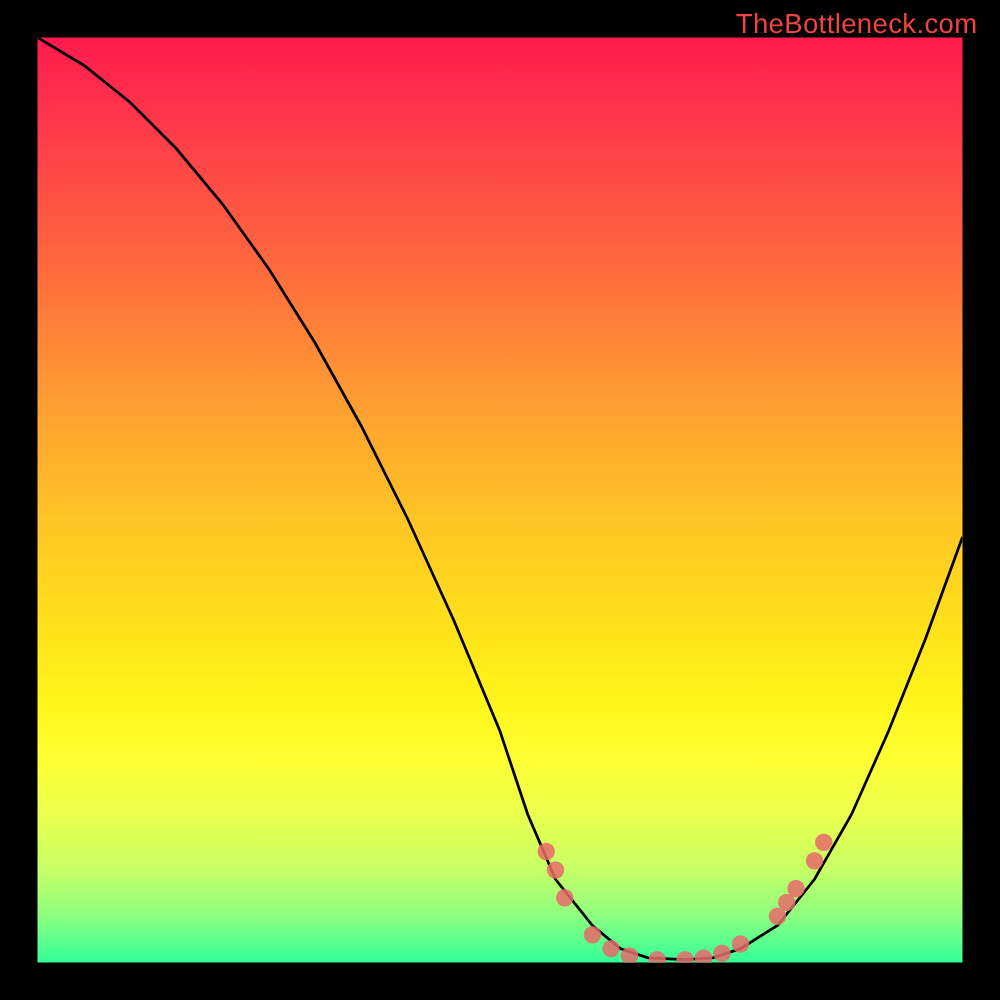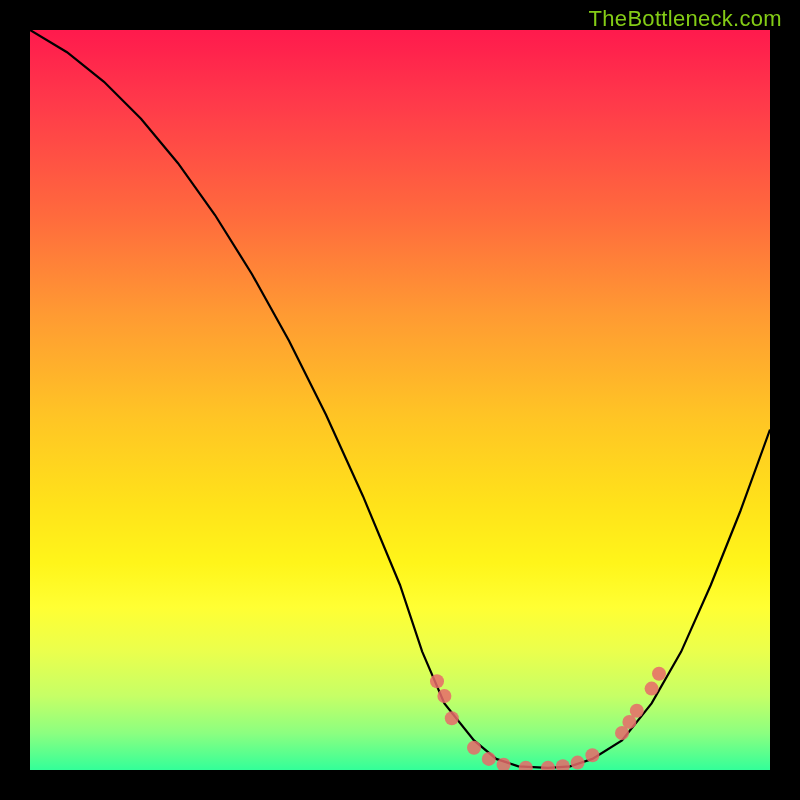--- a/index.html
+++ b/index.html
@@ -8,21 +8,21 @@
     height: 800px;
     background: #000;
     position: relative;
     font-family: Arial, sans-serif;
     overflow: hidden;
   }
   .watermark {
     position: absolute;
     top: 6px;
     right: 18px;
-    color: #84cc16;
+    color: #ef4444;
     font-size: 22px;
     font-weight: 500;
     z-index: 10;
     letter-spacing: 0.3px;
   }
   .plot-area {
     position: absolute;
     left: 30px;
     top: 30px;
     width: 740px;

